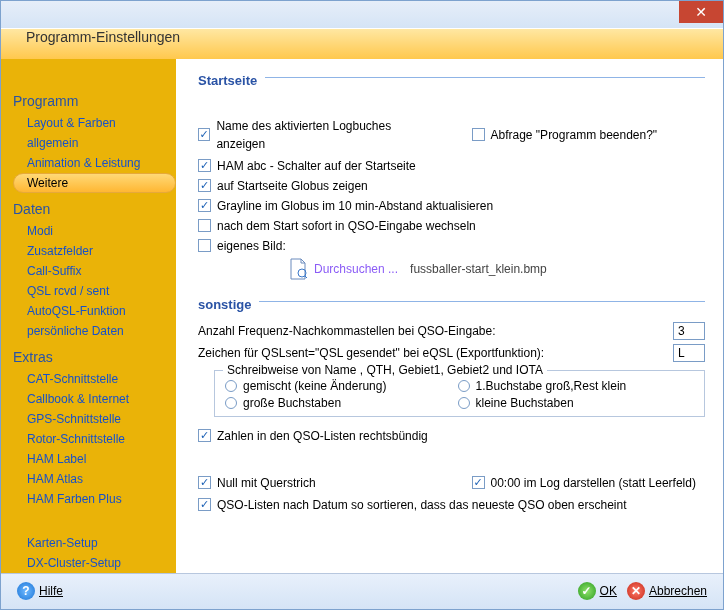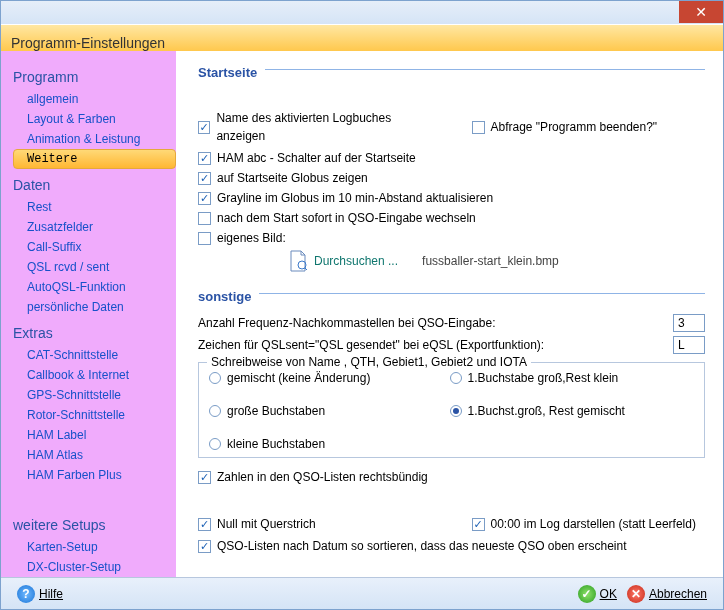--- a/index.html
+++ b/index.html
@@ -1,42 +1,42 @@
 <!DOCTYPE html>
 <html><head>
 <meta charset="utf-8">
 <style>
   * { box-sizing: border-box; margin: 0; padding: 0; font-family: "Segoe UI", Tahoma, sans-serif; }
   body { background: #fff; width: 724px; height: 610px; overflow: hidden; }
   .window { width: 724px; height: 610px; border: 1px solid #7da2ce; background: #fff; display: flex; flex-direction: column; }
   .titlebar { height: 28px; background: linear-gradient(#e6eef9, #d5e4f6); display: flex; justify-content: flex-end; }
   .close-btn { width: 44px; height: 22px; background: #c74632; color: #fff; display:flex; align-items:center; justify-content:center; font-size: 14px; margin-top:0; cursor:pointer;}
-  .header-bar { height: 32px; background: linear-gradient(#ffe7a2, #ffc84d); border-top:1px solid #fff; display:flex; align-items:flex-end; padding-left: 10px; color:#333; font-size:14px;}
+  .header-bar { height: 32px; background: linear-gradient(#ffe7a2, #ffc84d); border-top:1px solid #fff; display:flex; align-items:flex-start; padding-left: 25px; color:#333; font-size:14px;}
   .body { flex:1; display:flex; }
-  .sidebar { width: 175px; background:#f0abfc; padding: 10px 0 0 12px; font-size: 12px; }
+  .sidebar { width: 175px; background:#eab308; padding: 26px 0 0 12px; font-size: 12px; }
   .side-heading { color:#2a53a5; font-size: 14px; margin: 8px 0 4px 0; font-weight:normal;}
   .side-item { color:#1751c9; padding: 2px 4px 2px 14px; cursor:pointer; font-size:12px; line-height:16px;}
-  .side-item.selected { background: linear-gradient(#ffd977,#ffb733); color:#000; border:1px solid #e6a93b; border-radius:4px; padding:1px 3px 1px 13px;font-family:Liberation Mono, monospace;}
+  .side-item.selected { background: linear-gradient(#ffd977,#ffb733); color:#000; border:1px solid #e6a93b; border-radius:10px; padding:1px 3px 1px 13px;}
   .content { flex:1; padding: 14px 18px 8px 22px; font-size:12px; color:#000; position:relative;}
   .section-title { color:#2a53a5; font-size:13px; font-weight:bold; display:flex; align-items:flex-start; margin-bottom:10px;}
   .section-title .rule { flex:1; height:1px; background:#8fb4e6; margin-left:8px; margin-top:4px;}
   .row { display:flex; align-items:center; margin:2px 0; line-height:18px;}
   .chk { width:13px; height:13px; border:1px solid #7a9cc6; margin-right:6px; display:inline-flex; align-items:center; justify-content:center; background:#fff; cursor:pointer; font-size:11px; color:#1a5fb4; line-height:11px;}
   .chk.checked::after { content:"✓"; font-size:11px;}
   .file-row { display:flex; align-items:center; margin-left:90px; margin-top:2px;}
   .file-icon { width:20px; height:24px; margin-right:6px; display:flex; align-items:center; justify-content:center;}
   .file-icon svg { width:18px; height:22px;}
-  .file-btn { color:#0f766e; margin-right:24px; cursor:pointer;}
+  .file-btn { color:#8b5cf6; margin-right:12px; cursor:pointer;}
   .file-name { color:#444;}
   .form-row { display:flex; align-items:center; margin:4px 0;}
   .form-label { flex:1;}
   .text-input { width:32px; height:18px; border:1px solid #7a9cc6; padding:0 4px; font-size:12px; background:#fff;}
-  .groupbox { border:1px solid #b7c7de; padding:8px 14px 6px 10px; margin:8px 0 10px 0; position:relative;}
+  .groupbox { border:1px solid #b7c7de; padding:8px 14px 6px 10px; margin:8px 0 10px 16px; position:relative;}
   .groupbox-title { position:absolute; top:-8px; left:8px; background:#fff; padding:0 4px; font-size:12px;}
-  .radio-grid { display:grid; grid-template-columns: 1fr 1fr; row-gap:19px;}
+  .radio-grid { display:grid; grid-template-columns: 1fr 1fr; row-gap:3px;}
   .radio { display:flex; align-items:center; cursor:pointer;}
   .radio-dot { width:12px; height:12px; border:1px solid #7a9cc6; border-radius:50%; margin-right:6px; display:flex; align-items:center; justify-content:center; background:#fff;}
   .radio.selected .radio-dot::after { content:""; width:6px; height:6px; background:#2a53a5; border-radius:50%;}
   .two-col { display:flex; gap:40px;margin-top:27px;}
   .two-col > div { flex:1; display:flex; align-items:center;}
   .footer { height:38px; background: linear-gradient(#e8f0fb,#d5e4f6); border-top:1px solid #b7c7de; display:flex; align-items:center; padding:0 16px; gap:10px;}
   .footer .spacer { flex:1;}
   .foot-btn { display:flex; align-items:center; gap:4px; cursor:pointer; font-size:12px;}
   .icon-circle { width:18px; height:18px; border-radius:50%; display:flex; align-items:center; justify-content:center; color:#fff; font-weight:bold; font-size:12px;}
   .help-ic { background: radial-gradient(#6fb9ff,#1a74d6);}
@@ -52,44 +52,43 @@
     <div class="close-btn">
       <span>✕</span>
     </div>
   </div>
   <div class="header-bar">
     <span>Programm-Einstellungen</span>
   </div>
   <div class="body">
     <div class="sidebar">
       <div class="side-heading">Programm</div>
+      <div class="side-item">Layout &amp; Farben</div>
       <div class="side-item">allgemein</div>
-      <div class="side-item">Layout &amp; Farben</div>
       <div class="side-item">Animation &amp; Leistung</div>
       <div class="side-item selected">Weitere</div>
 
       <div class="side-heading">Daten</div>
-      <div class="side-item">Rest</div>
+      <div class="side-item">Modi</div>
       <div class="side-item">Zusatzfelder</div>
       <div class="side-item">Call-Suffix</div>
       <div class="side-item">QSL rcvd / sent</div>
       <div class="side-item">AutoQSL-Funktion</div>
       <div class="side-item">persönliche Daten</div>
 
       <div class="side-heading">Extras</div>
       <div class="side-item">CAT-Schnittstelle</div>
       <div class="side-item">Callbook &amp; Internet</div>
       <div class="side-item">GPS-Schnittstelle</div>
       <div class="side-item">Rotor-Schnittstelle</div>
       <div class="side-item">HAM Label</div>
       <div class="side-item">HAM Atlas</div>
       <div class="side-item">HAM Farben Plus</div>
 
       <div style="height:24px"></div>
-      <div class="side-heading">weitere Setups</div>
       <div class="side-item">Karten-Setup</div>
       <div class="side-item">DX-Cluster-Setup</div>
     </div>
 
     <div class="content">
       <div class="section-title">
         <span>Startseite</span>
         <div class="rule"></div>
       </div>
 
@@ -159,24 +158,20 @@
               <span>gemischt (keine Änderung)</span>
             </div>
           <div class="radio">
               <span class="radio-dot"></span>
               <span>1.Buchstabe groß,Rest klein</span>
             </div>
           <div class="radio">
               <span class="radio-dot"></span>
               <span>große Buchstaben</span>
             </div>
-          <div class="radio selected">
-              <span class="radio-dot"></span>
-              <span>1.Buchst.groß, Rest gemischt</span>
-            </div>
           <div class="radio">
               <span class="radio-dot"></span>
               <span>kleine Buchstaben</span>
             </div>
         </div>
       </div>
 
       <div class="row">
         <span class="chk checked"></span>
         <span>Zahlen in den QSO-Listen rechtsbündig</span>

